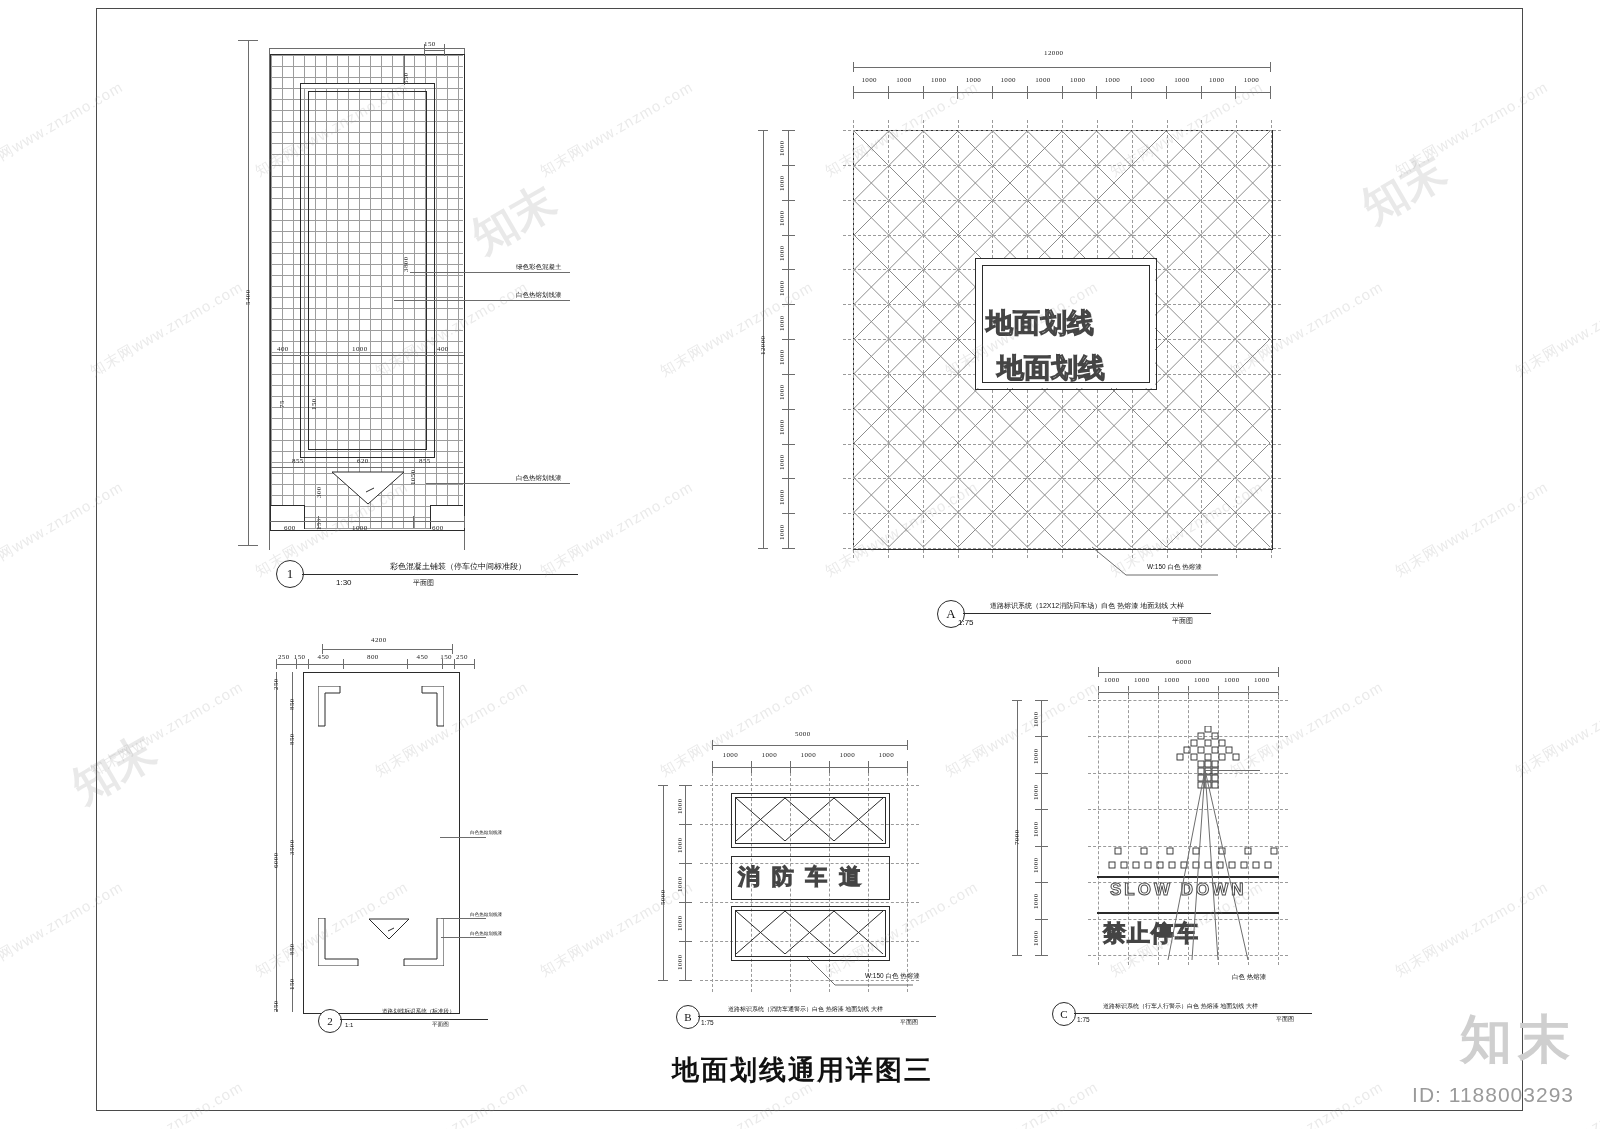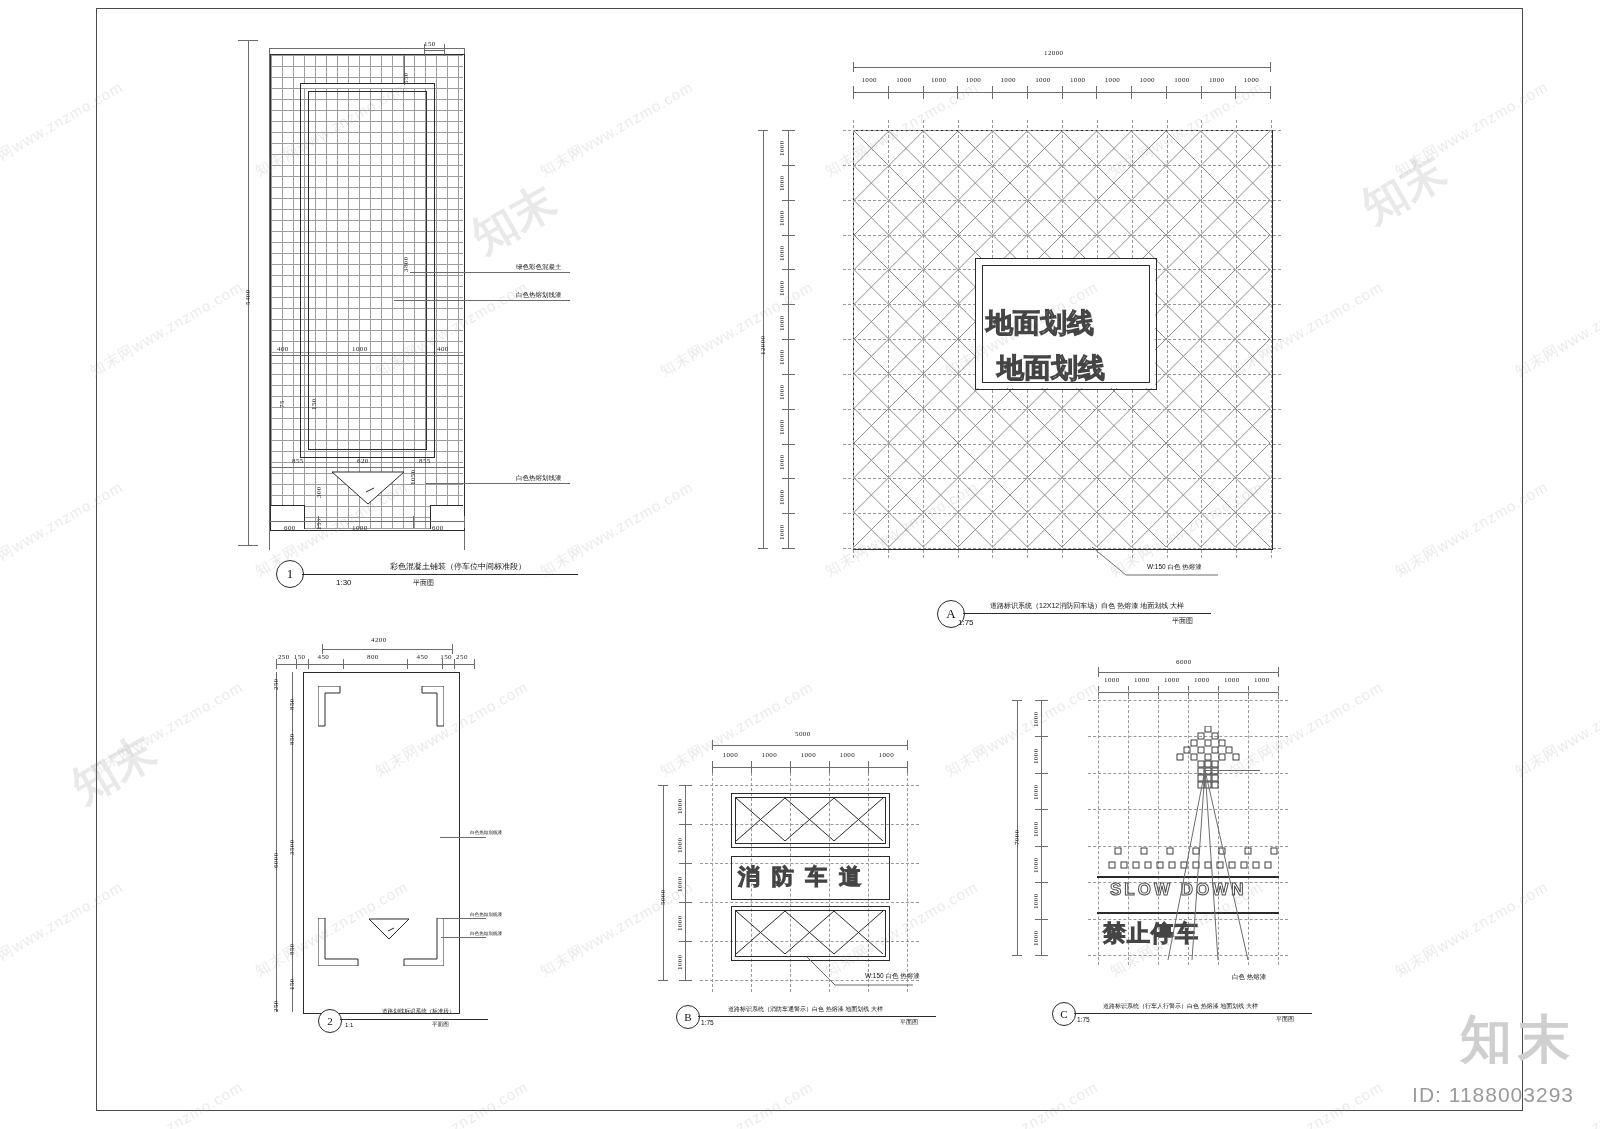--- a/index.html
+++ b/index.html
@@ -715,20 +715,21 @@
     <div class="ln hl thin" style="left:1205px;top:770px;width:55px;"></div>
     <div class="lbl" style="left:1232px;top:973px;">白色  热熔漆</div>
 
     <div class="tagcircle" style="left:1052px;top:1002px;width:22px;height:22px;font-size:11px;">C</div>
     <div class="scaletxt" style="left:1077px;top:1016px;font-size:6.5px;">1:75</div>
     <div class="ln hl" style="left:1074px;top:1013px;width:238px;"></div>
     <div class="cap2" style="left:1103px;top:1002px;font-size:6px;">道路标识系统（行车人行警示）白色 热熔漆 地面划线 大样</div>
     <div class="cap2" style="left:1276px;top:1015px;font-size:6px;">平面图</div>
   </div>
 
+  <div class="sheettitle" style="left:672px;top:1052px;">地面划线通用详图三</div>
 
   <div class="brand">知末</div>
   <div class="brandid">ID: 1188003293</div>
 
   <div id="watermarks">
       <div class="wm" style="left:-40px;top:120px;">知末网www.znzmo.com</div>
       <div class="wm" style="left:245px;top:120px;">知末网www.znzmo.com</div>
       <div class="wm" style="left:530px;top:120px;">知末网www.znzmo.com</div>
       <div class="wm" style="left:815px;top:120px;">知末网www.znzmo.com</div>
       <div class="wm" style="left:1100px;top:120px;">知末网www.znzmo.com</div>

